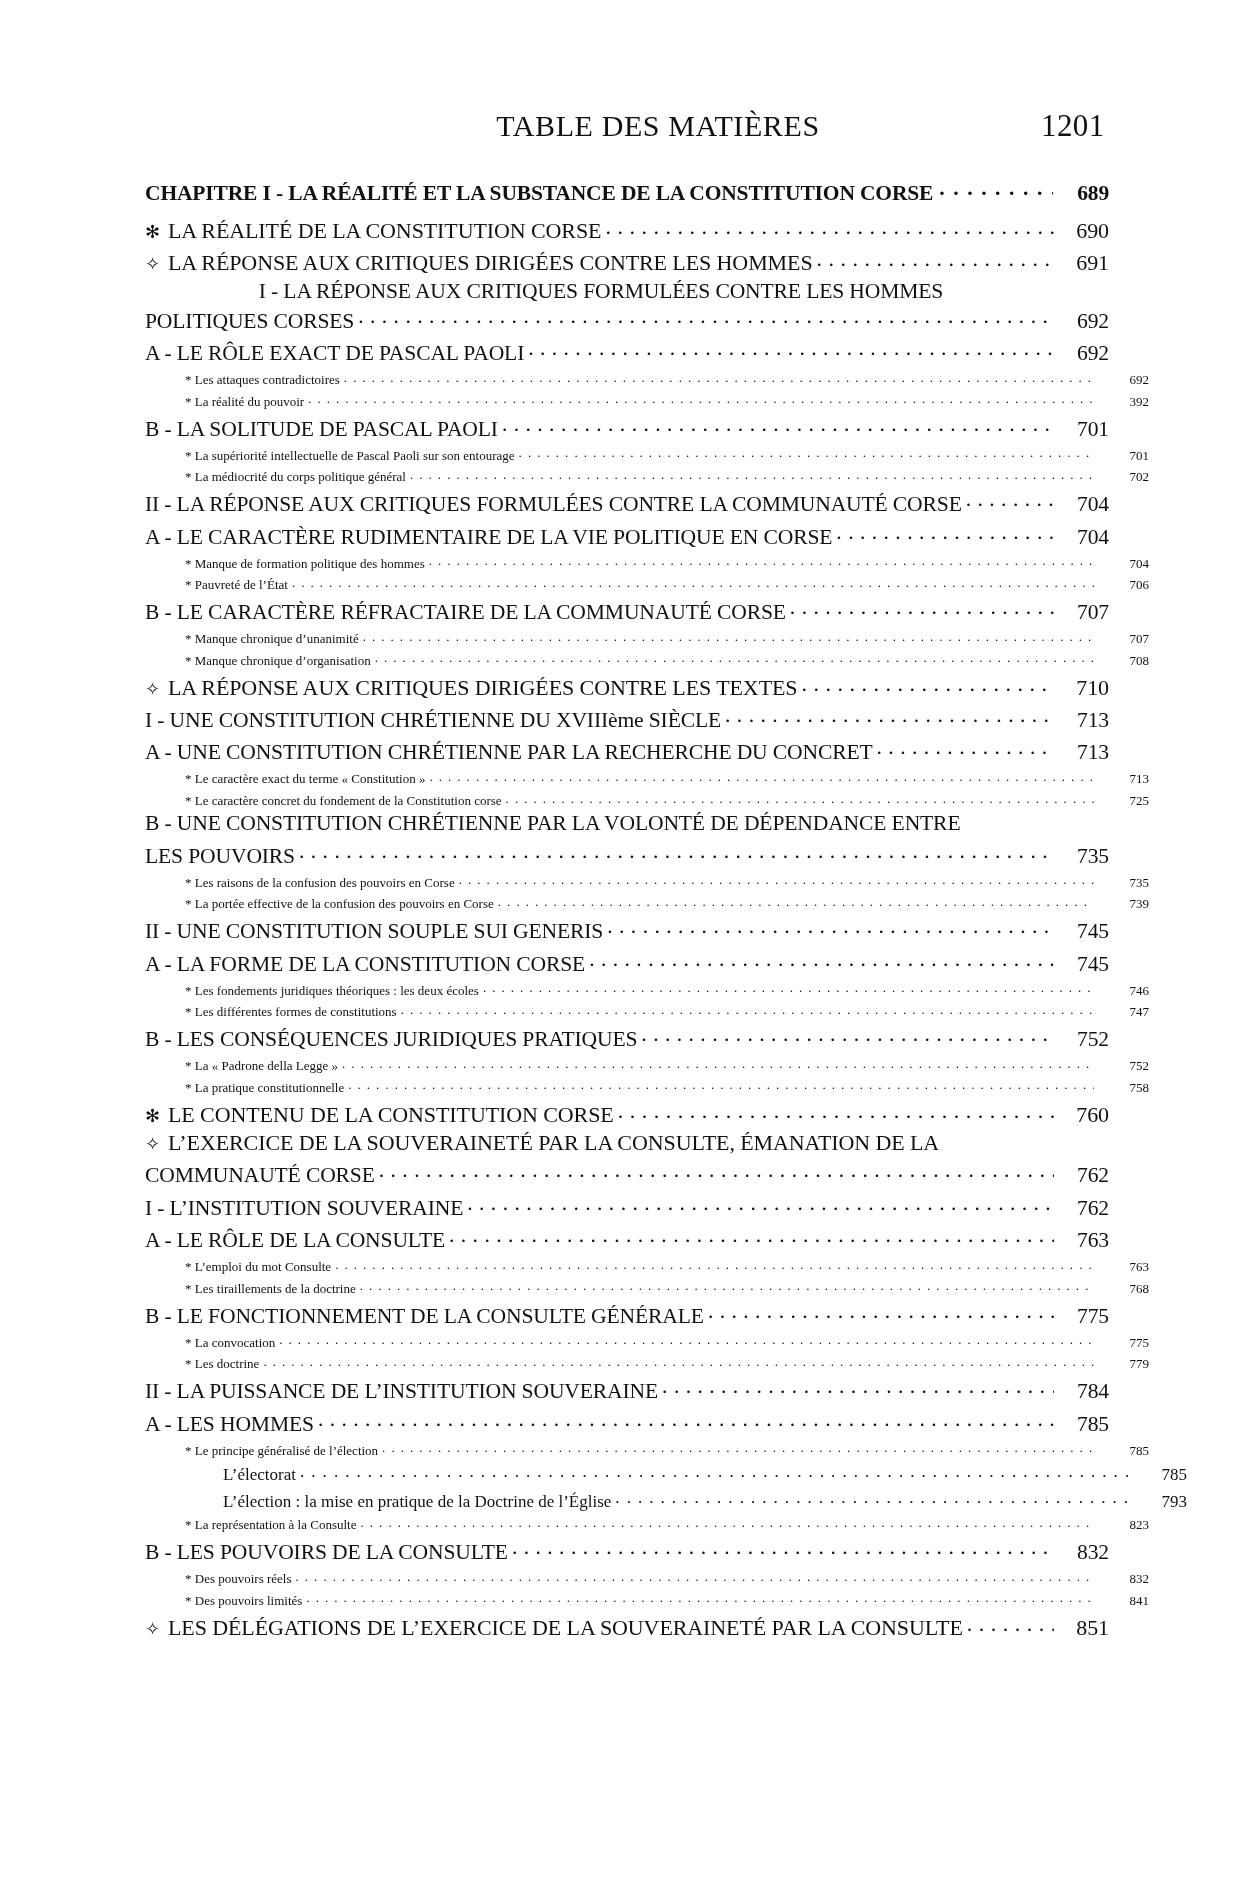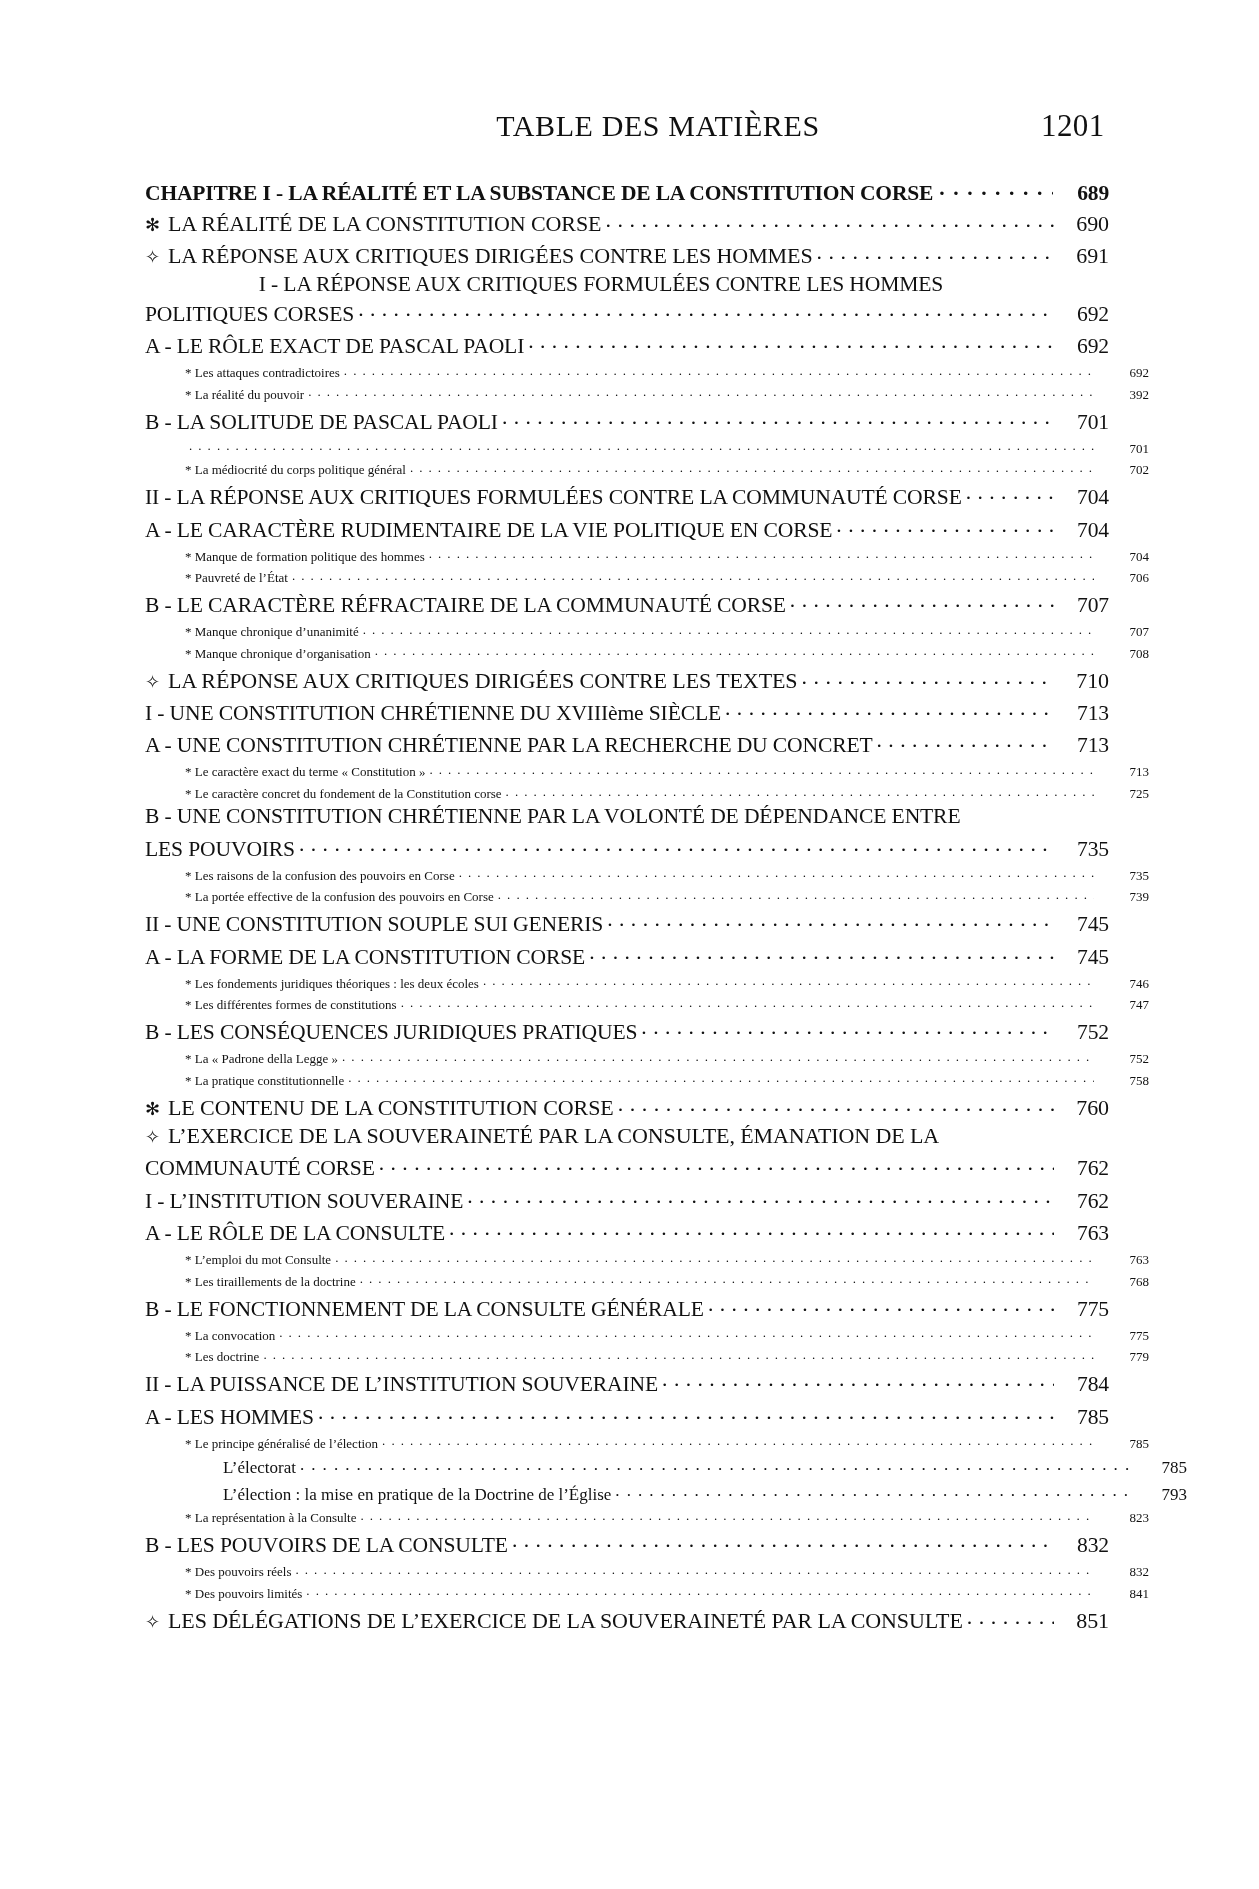--- a/index.html
+++ b/index.html
@@ -88,21 +88,21 @@
     text-align: right;
     min-width: 52px;
     white-space: nowrap;
   }
 
   
   .lvl-chapter {
     font-size: 21.5px;
     font-weight: bold;
     letter-spacing: -0.15px;
-    margin-bottom: 5px;
+    margin-bottom: 12px;
   }
   .lvl-chapter .leader { margin: 0 4px 0 6px; }
   .lvl-chapter .leader::before { letter-spacing: 1.6px; }
 
   .lvl-part {
     font-size: 22px;
     letter-spacing: -0.1px;
   }
   .lvl-part .marker {
     display: inline-block;
@@ -200,20 +200,21 @@
         <span class="label">* La réalité du pouvoir</span>
         <span class="leader"></span>
         <span class="folio">392</span>
       </div>
       <div class="row lvl-letter">
         <span class="label">B - LA SOLITUDE DE PASCAL PAOLI</span>
         <span class="leader"></span>
         <span class="folio">701</span>
       </div>
       <div class="row lvl-star">
+        <span class="label">* La supériorité intellectuelle de Pascal Paoli sur son entourage</span>
         <span class="leader"></span>
         <span class="folio">701</span>
       </div>
       <div class="row lvl-star">
         <span class="label">* La médiocrité du corps politique général</span>
         <span class="leader"></span>
         <span class="folio">702</span>
       </div>
       <div class="row lvl-roman">
         <span class="label">II - LA RÉPONSE AUX CRITIQUES FORMULÉES CONTRE LA COMMUNAUTÉ CORSE</span>

